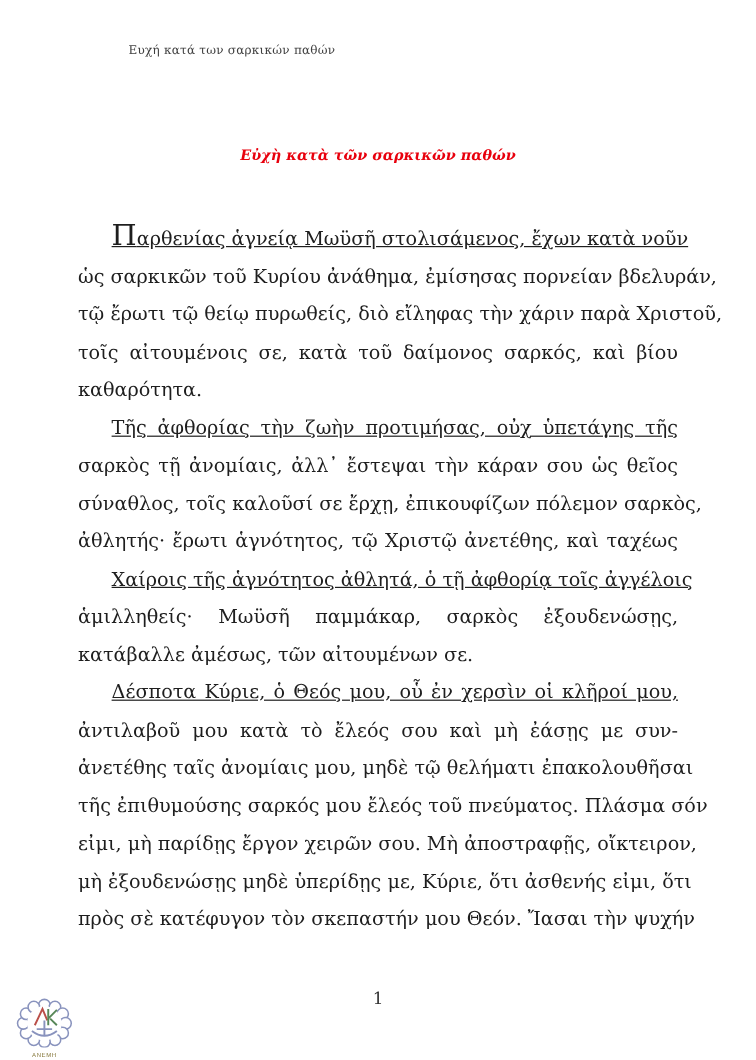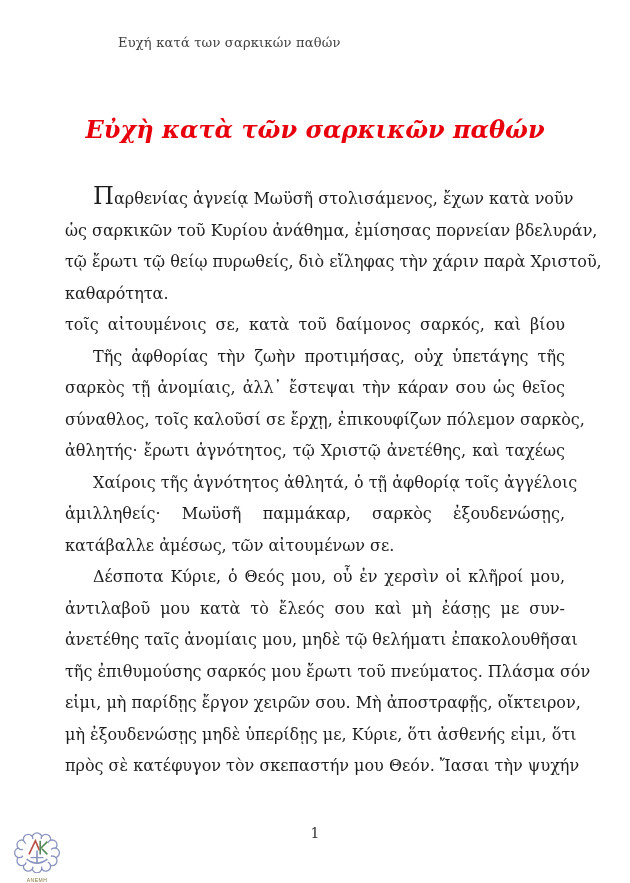--- a/index.html
+++ b/index.html
@@ -1,37 +1,37 @@
 <!DOCTYPE html>
 <html><head>
 <meta charset="utf-8">
 <style>
   html,body{margin:0;padding:0;background:#ffffff;}
   .page{
     position:relative;width:630px;height:883px;background:#ffffff;
     font-family:"DejaVu Serif","Liberation Serif",serif;overflow:hidden;
   }
   .running-header{
-    position:absolute;left:118px;top:36px;width:400px;
-    font-size:13px;line-height:14px;color:#3f3f3f;letter-spacing:.2px;
+    position:absolute;left:107px;top:36px;width:400px;
+    font-size:10px;line-height:14px;color:#3f3f3f;letter-spacing:.2px;
   }
   .doc-title{
     position:absolute;left:65px;top:116px;width:500px;
-    text-align:center;font-size:24px;line-height:27px;
+    text-align:center;font-size:12px;line-height:27px;
     font-weight:bold;font-style:italic;
   }
   .body-text{
     position:absolute;left:65px;top:183px;width:500px;
     font-size:16px;color:#1e1e1e;
   }
   .line{
     display:block;height:31.5px;line-height:31.5px;white-space:nowrap;
     text-align:justify;text-align-last:justify;
   }
-  .line.first{text-indent:28px;}
+  .line.first{text-indent:28px;text-decoration:underline;}
   .line.lastline{text-align:left;text-align-last:left;}
   .dropcap{font-size:24px;line-height:1;}
   .page-number{
     position:absolute;left:65px;top:825px;width:500px;
     text-align:center;font-size:14px;color:#303030;
   }
   .library-stamp{
     position:absolute;left:11px;top:831px;width:52px;
     text-align:center;opacity:.92;
   }
@@ -48,42 +48,42 @@
   <div class="running-header">Ευχή κατά των σαρκικών παθών</div>
 
   <div class="doc-title" style="color:#e8000d;">Εὐχὴ κατὰ τῶν σαρκικῶν παθών</div>
 
   <div class="body-text">
 
     <div>
       <span class="line first"><span class="dropcap">Π</span><span>αρθενίας ἁγνείᾳ Μωϋσῆ στολισάμενος, ἔχων κατὰ νοῦν</span></span>
       <span class="line">ὡς σαρκικῶν τοῦ Κυρίου ἀνάθημα, ἐμίσησας πορνείαν βδελυράν,</span>
       <span class="line">τῷ ἔρωτι τῷ θείῳ πυρωθείς, διὸ εἴληφας τὴν χάριν παρὰ Χριστοῦ,</span>
+      <span class="line">τοῖς αἰτουμένοις σε, κατὰ τοῦ δαίμονος σαρκός, καὶ βίου</span>
       <span class="line lastline">καθαρότητα.</span>
-      <span class="line">τοῖς αἰτουμένοις σε, κατὰ τοῦ δαίμονος σαρκός, καὶ βίου</span>
     </div>
 
     <div>
       <span class="line first">Τῆς ἀφθορίας τὴν ζωὴν προτιμήσας, οὐχ ὑπετάγης τῆς</span>
       <span class="line">σαρκὸς τῇ ἀνομίαις, ἀλλ᾽ ἔστεψαι τὴν κάραν σου ὡς θεῖος</span>
       <span class="line">σύναθλος, τοῖς καλοῦσί σε ἔρχῃ, ἐπικουφίζων πόλεμον σαρκὸς,</span>
       <span class="line">ἀθλητής· ἔρωτι ἁγνότητος, τῷ Χριστῷ ἀνετέθης, καὶ ταχέως</span>
     </div>
 
     <div>
       <span class="line first">Χαίροις τῆς ἁγνότητος ἀθλητά, ὁ τῇ ἀφθορίᾳ τοῖς ἀγγέλοις</span>
       <span class="line">ἁμιλληθείς· Μωϋσῆ παμμάκαρ, σαρκὸς ἐξουδενώσῃς,</span>
       <span class="line lastline">κατάβαλλε ἀμέσως, τῶν αἰτουμένων σε.</span>
     </div>
 
     <div>
       <span class="line first">Δέσποτα Κύριε, ὁ Θεός μου, οὗ ἐν χερσὶν οἱ κλῆροί μου,</span>
       <span class="line">ἀντιλαβοῦ μου κατὰ τὸ ἔλεός σου καὶ μὴ ἐάσῃς με συν-</span>
       <span class="line">ἀνετέθης ταῖς ἀνομίαις μου, μηδὲ τῷ θελήματι ἐπακολουθῆσαι</span>
-      <span class="line">τῆς ἐπιθυμούσης σαρκός μου ἔρωτι τοῦ πνεύματος. Πλάσμα σόν</span>
+      <span class="line">τῆς ἐπιθυμούσης σαρκός μου ἔλεός τοῦ πνεύματος. Πλάσμα σόν</span>
       <span class="line">εἰμι, μὴ παρίδῃς ἔργον χειρῶν σου. Μὴ ἀποστραφῇς, οἴκτειρον,</span>
       <span class="line">μὴ ἐξουδενώσῃς μηδὲ ὑπερίδῃς με, Κύριε, ὅτι ἀσθενής εἰμι, ὅτι</span>
       <span class="line">πρὸς σὲ κατέφυγον τὸν σκεπαστήν μου Θεόν. Ἴασαι τὴν ψυχήν</span>
     </div>
 
   </div>
 
   <div class="page-number">1</div>
 
   <div class="library-stamp">

